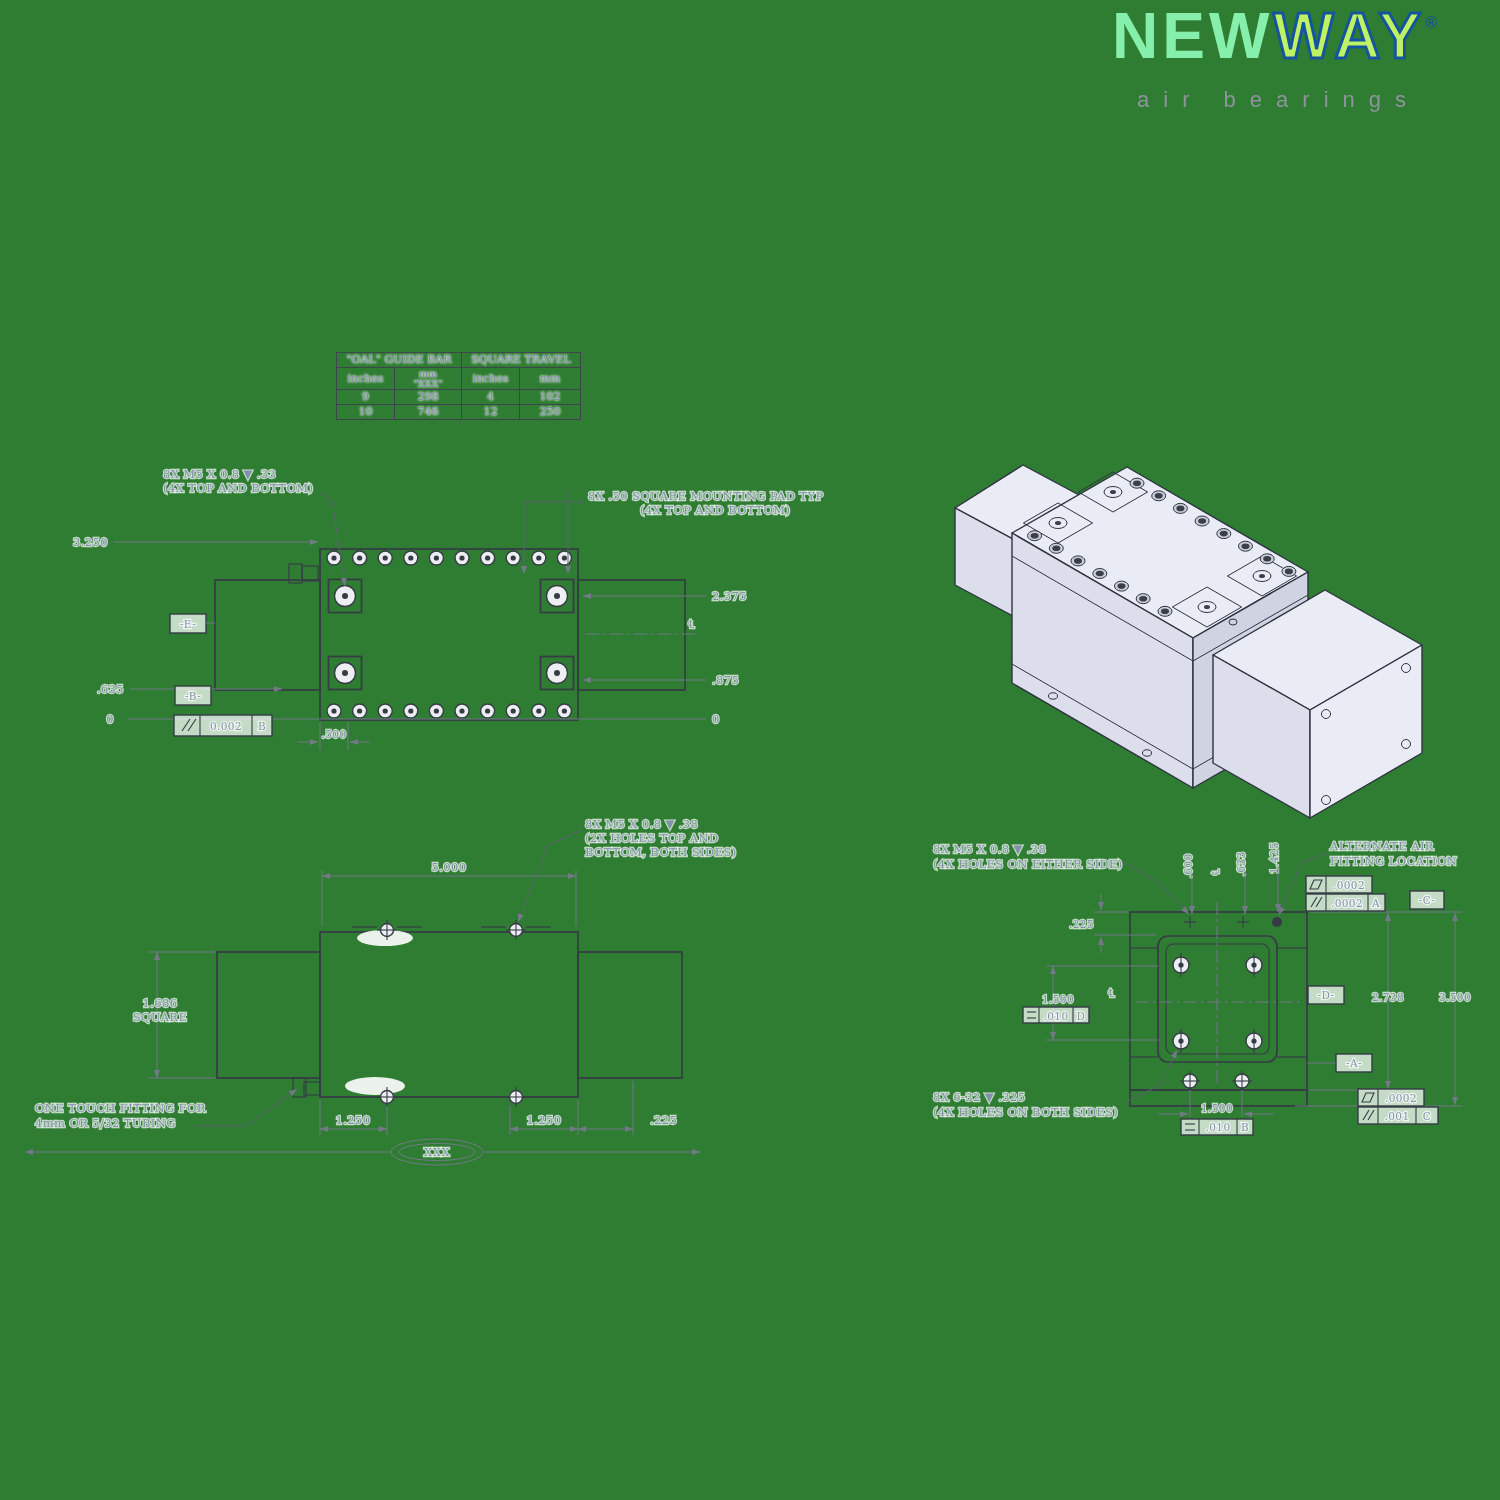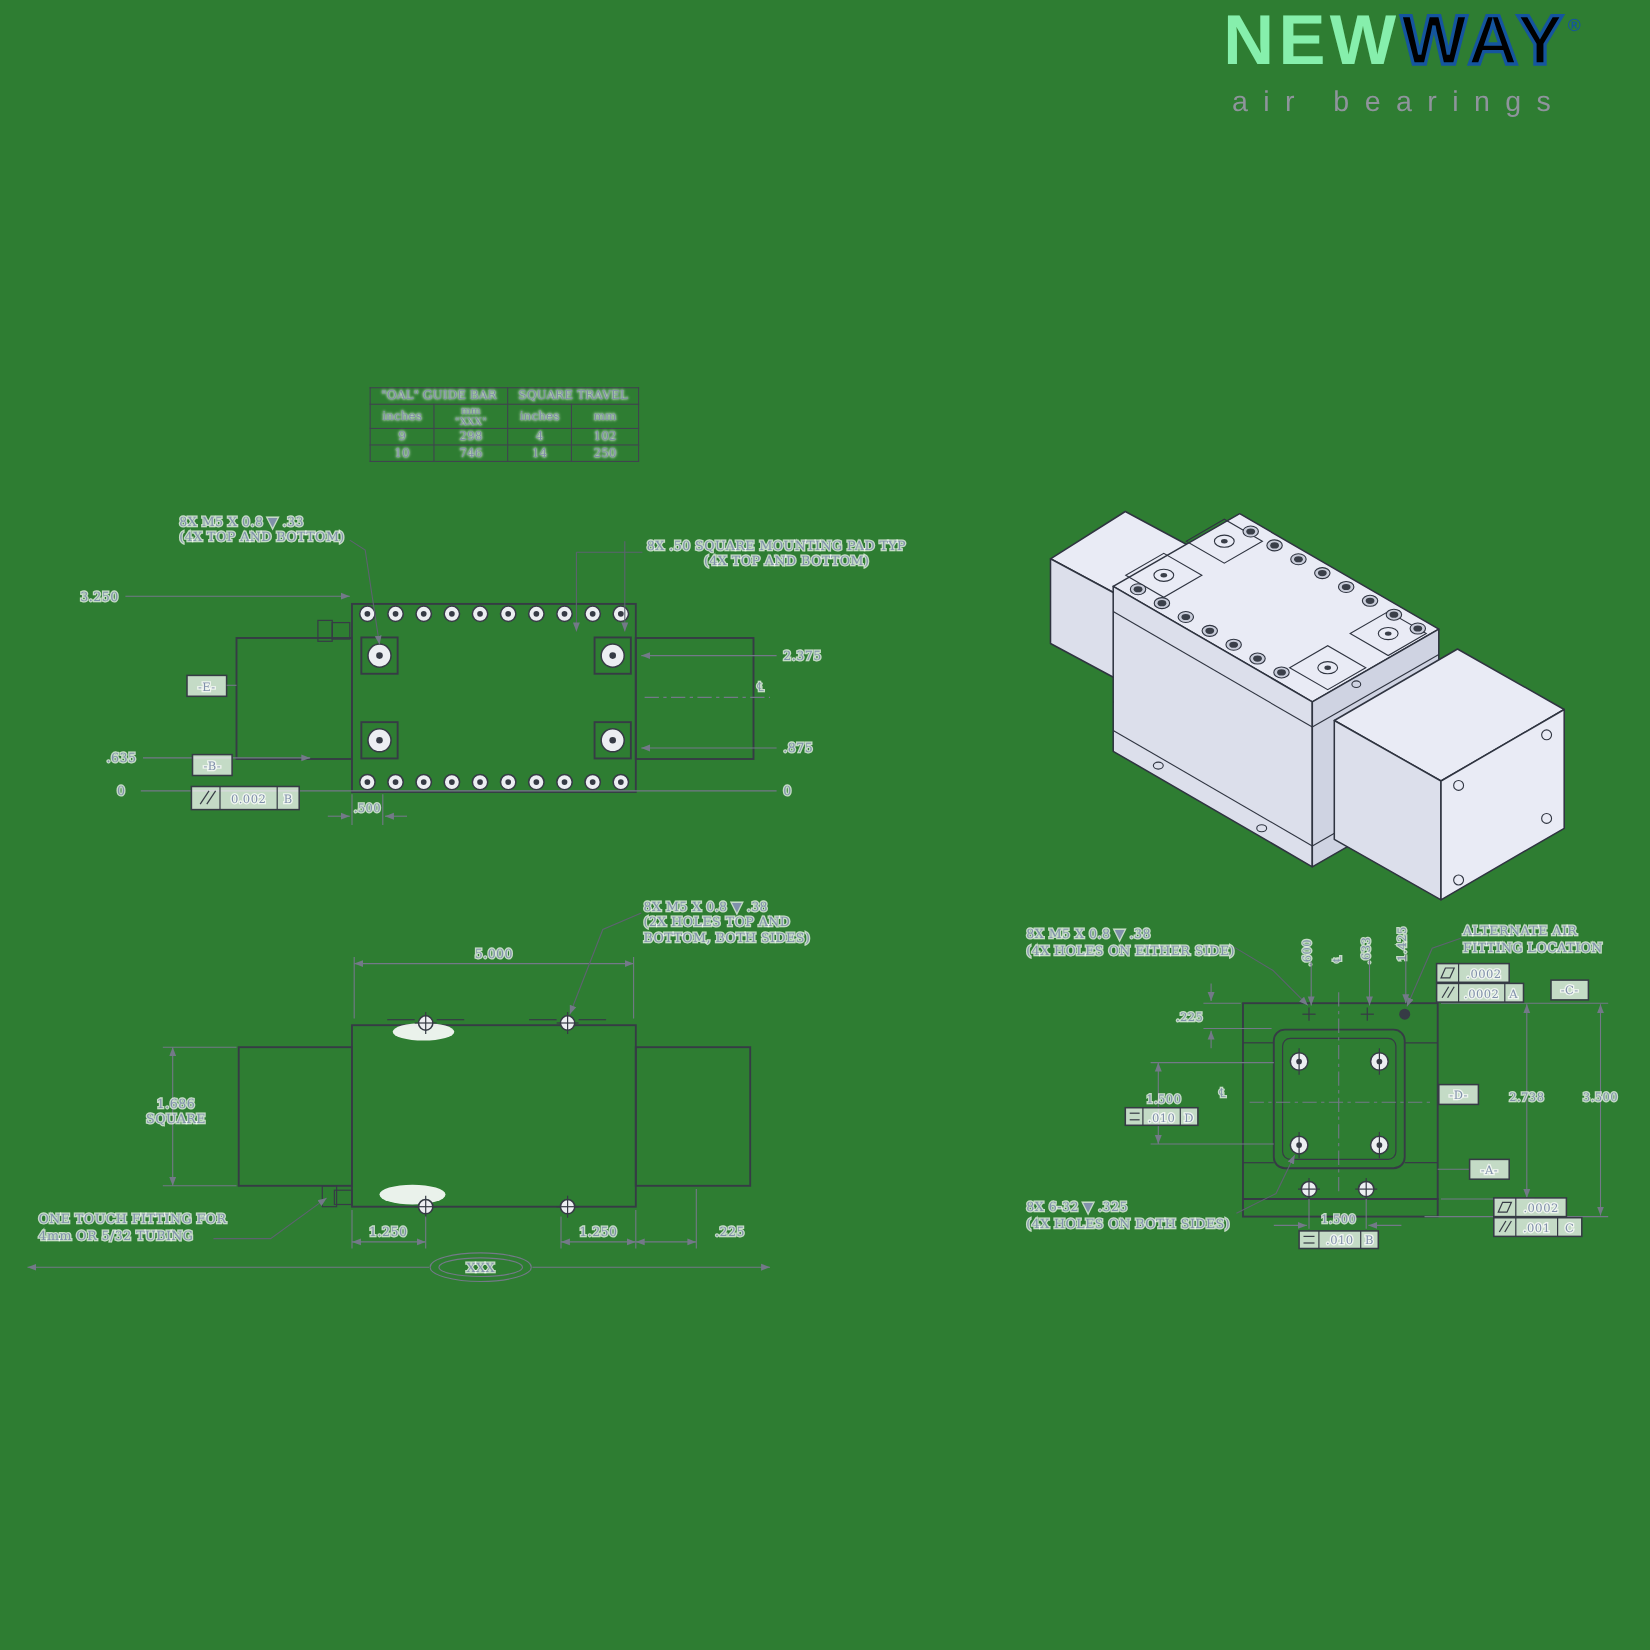--- a/index.html
+++ b/index.html
@@ -2,23 +2,23 @@
 <html><head>
 <meta charset="utf-8">
 <style>
   html,body{margin:0;padding:0;background:#2e7d32;}
   .canvas{position:relative;width:1500px;height:1500px;background:#2e7d32;overflow:hidden;
           font-family:"DejaVu Serif",serif;}
   
   .logo{position:absolute;left:1112px;top:4px;white-space:nowrap;}
   .logo-main{font-family:"Liberation Sans",sans-serif;font-weight:bold;font-size:64px;line-height:1;letter-spacing:4px;}
   .logo-new{color:#86efac;}
-  .logo-way{color:#000000;-webkit-text-stroke:3px #15559e;}
+  .logo-way{color:#bef264;-webkit-text-stroke:3px #15559e;}
   .logo-reg{color:#15559e;font-size:16px;vertical-align:30px;letter-spacing:0;-webkit-text-stroke:0;}
-  .logo-tag{font-family:"Liberation Sans",sans-serif;color:#8f949c;font-size:26px;letter-spacing:14px;margin-top:9px;padding-left:8px;}
+  .logo-tag{font-family:"Liberation Sans",sans-serif;color:#8f949c;font-size:22px;letter-spacing:14px;margin-top:19px;padding-left:8px;text-align:center;}
   
   .spec-table{position:absolute;left:336px;top:352px;border-collapse:collapse;
               color:#7e8ca6;font-size:11px;line-height:1.05;text-align:center;
               text-shadow:0 0 3px #fff,0 0 2px #fff;}
   .spec-table td{border:1.6px solid #3f444e;padding:1px 2px;}
   .ctx1{width:53px}.ctx2{width:62px}.ctx3{width:53px}.ctx4{width:56px}
   .small{font-size:9.5px;}
   
   svg{position:absolute;overflow:visible;}
   .ol{stroke:#363b45;stroke-width:1.7;fill:none;stroke-linecap:square;}
@@ -68,21 +68,21 @@
     </tr>
     <tr>
       <td>9</td>
       <td>298</td>
       <td>4</td>
       <td>102</td>
     </tr>
     <tr>
       <td>10</td>
       <td>746</td>
-      <td>14</td>
+      <td>12</td>
       <td>250</td>
     </tr>
   </tbody>
     </table>
 
   <svg style="left:60px;top:455px;" width="780" height="320" viewBox="60 455 780 320">
     <defs>
       <marker id="aT" viewBox="0 0 10 10" refX="9" refY="5" markerWidth="9" markerHeight="9" orient="auto-start-reverse">
         <path d="M0,1.5 L9,5 L0,8.5 z" fill="#737988"></path>
         </marker>

